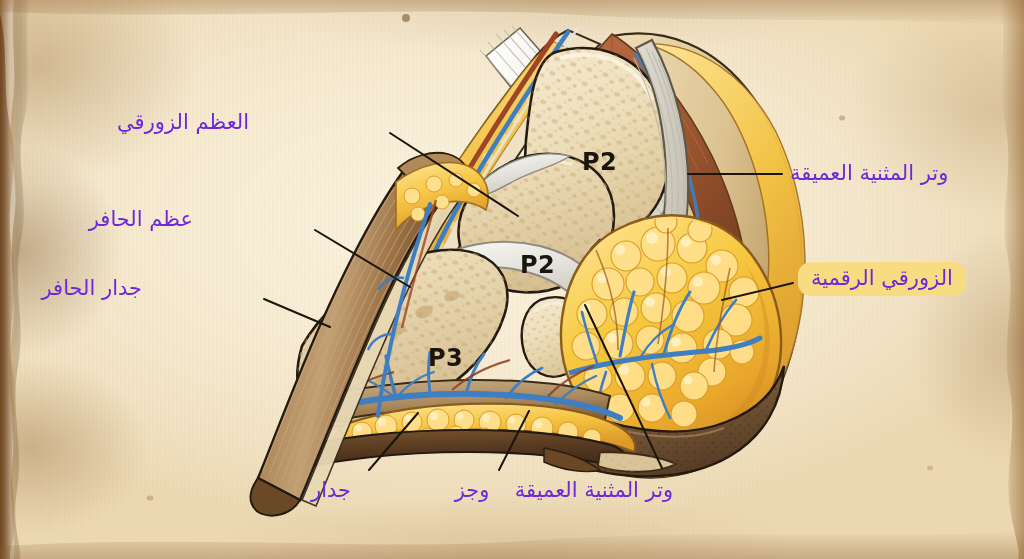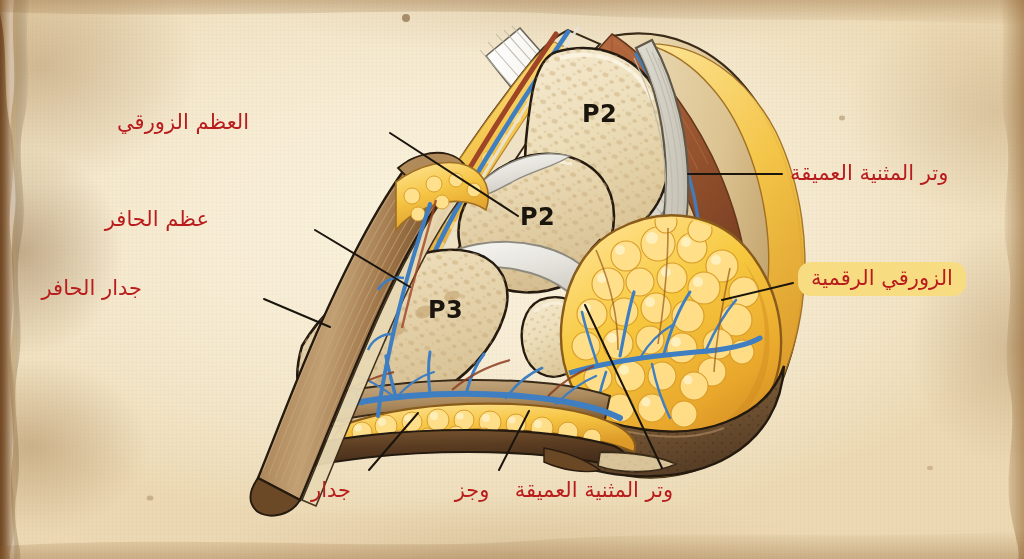--- a/index.html
+++ b/index.html
@@ -37,40 +37,41 @@
       repeating-linear-gradient(0deg,  rgba(176,140,92,.13) 0 1px, rgba(0,0,0,0) 1px 4px);
   }
   .parch-edge{position:absolute;inset:0;}
 
   
   .illus{position:absolute;left:0;top:0;width:1024px;height:559px;}
 
   
   .lbl{
     position:absolute;
-    color:#b91c1c;
+    color:#6d28d9;
     font-size:21px;
     line-height:1.15;
     direction:rtl;
     white-space:nowrap;
     letter-spacing:0px;
   }
   .lbl.hl{
     background:#f7dc82;
     border-radius:11px;
     padding:2px 11px 4px 11px;
     box-shadow:0 0 0 2px #f7dc82;
   }
   .bone-lbl{
     position:absolute;
     color:#1a150d;
     font-size:24px;
     font-weight:700;
     letter-spacing:.5px;
     white-space:nowrap;
+    margin-top:48px;
   }
 </style>
 </head>
 <body>
 
 <div id="page">
 
   <div class="parchment"></div>
   <div class="parch-stain"></div>
   <div class="parch-fiber"></div>
@@ -558,21 +559,21 @@
   </svg>
 
   <div id="bone-labels">
       <div class="bone-lbl" style="left: 582px; top: 100px;">P2</div>
       <div class="bone-lbl" style="left: 520px; top: 203px;">P2</div>
       <div class="bone-lbl" style="left: 428px; top: 296px;">P3</div>
     </div>
 
   <div id="labels">
       <div class="lbl" style="top: 110px; left: 249px; transform: translateX(-100%);">العظم الزورقي</div>
-      <div class="lbl" style="top: 207px; left: 193px; transform: translateX(-100%); margin-left: 16px;">عظم الحافر</div>
+      <div class="lbl" style="top: 207px; left: 193px; transform: translateX(-100%);">عظم الحافر</div>
       <div class="lbl" style="top: 276px; left: 142px; transform: translateX(-100%);">جدار الحافر</div>
       <div class="lbl" style="top: 161px; left: 790px;">وتر المثنية العميقة</div>
       <div class="lbl hl" style="top: 264px; left: 800px;">الزورقي الرقمية</div>
       <div class="lbl" style="top: 478px; left: 331px; transform: translateX(-50%);">جدار</div>
       <div class="lbl" style="top: 478px; left: 472px; transform: translateX(-50%);">وجز</div>
       <div class="lbl" style="top: 478px; left: 594px; transform: translateX(-50%);">وتر المثنية العميقة</div>
     </div>
 
 </div>
 

